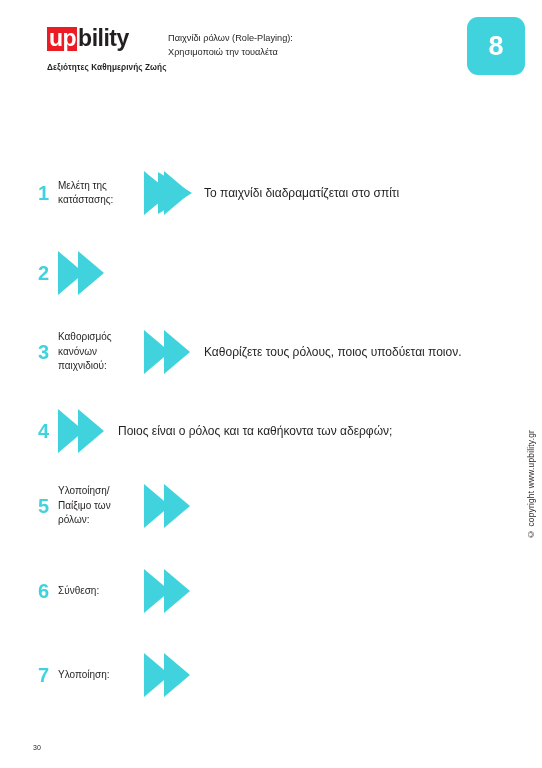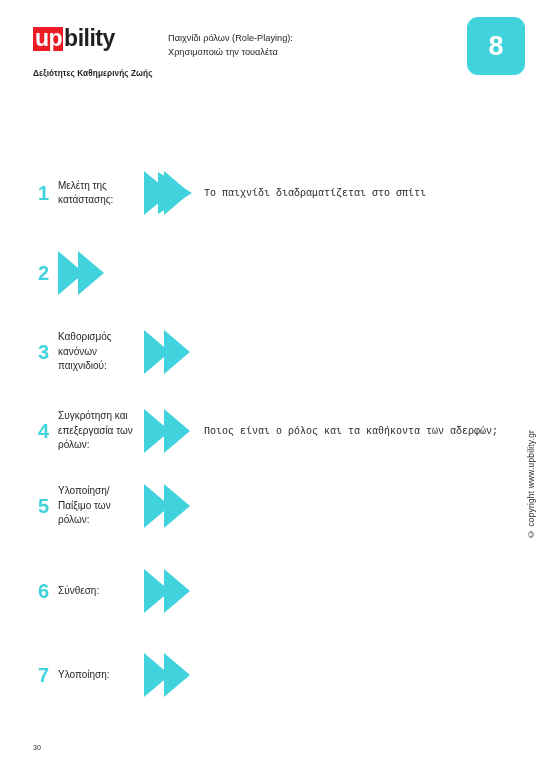--- a/index.html
+++ b/index.html
@@ -28,21 +28,21 @@
   .header {
     position: absolute;
     top: 0;
     left: 0;
     width: 542px;
     height: 100px;
   }
 
   .logo-block {
     position: absolute;
-    left: 33px;
+    left: 47px;
     top: 27px;
     width: 150px;
   }
   .logo-word {
     font-size: 23px;
     font-weight: bold;
     letter-spacing: -0.5px;
     line-height: 1;
     white-space: nowrap;
   }
@@ -51,21 +51,21 @@
     color: #ffffff;
     padding: 0 1px 1px 2px;
     display: inline-block;
   }
   .logo-bility {
     color: #231f20;
     display: inline-block;
     padding-left: 1px;
   }
   .logo-tagline {
-    margin-top: 18px;
+    margin-top: 12px;
     font-size: 8.2px;
     font-weight: bold;
     color: #231f20;
     letter-spacing: 0.1px;
     white-space: nowrap;
   }
 
   .header-title {
     position: absolute;
     left: 168px;
@@ -136,24 +136,23 @@
   .arrow {
     flex: 0 0 54px;
     width: 54px;
     height: 46px;
     position: relative;
   }
   .arrow svg { display: block; }
   .step-text {
     flex: 1 1 auto;
     padding-left: 6px;
-    font-size: 10px;
+    font-size: 12px;
     line-height: 1.5;
     color: #231f20;
-    font-family: Liberation Mono, monospace;
   }
 
   
   .copyright {
     position: absolute;
     right: 6px;
     top: 430px;
     font-size: 8.4px;
     color: #231f20;
     writing-mode: vertical-rl;
@@ -220,25 +219,25 @@
     </div>
 
     <div class="step" style="height:80px;">
       <div class="step-num">3</div>
       <div class="step-label">Καθορισμός κανόνων παιχνιδιού:</div>
       <div class="arrow">
         <svg width="54" height="46" viewBox="0 0 54 46" aria-hidden="true">
             <path d="M0 1 L26 23 L0 45 L0 1 Z M20 1 L46 23 L20 45 L20 1 Z" fill="#41d3dd"></path>
           </svg>
       </div>
+      <div class="step-text">Καθορίζετε τους ρόλους, ποιος υποδύεται ποιον.</div>
     </div>
 
     <div class="step" style="height:78px;">
       <div class="step-num">4</div>
-      <div class="step-label">Συγκρότηση  και επεξεργασία των ρόλων:</div>
       <div class="arrow">
         <svg width="54" height="46" viewBox="0 0 54 46" aria-hidden="true">
             <path d="M0 1 L26 23 L0 45 L0 1 Z M20 1 L46 23 L20 45 L20 1 Z" fill="#41d3dd"></path>
           </svg>
       </div>
       <div class="step-text">Ποιος είναι ο ρόλος και τα καθήκοντα των αδερφών;</div>
     </div>
 
     <div class="step" style="height:72px;">
       <div class="step-num">5</div>

